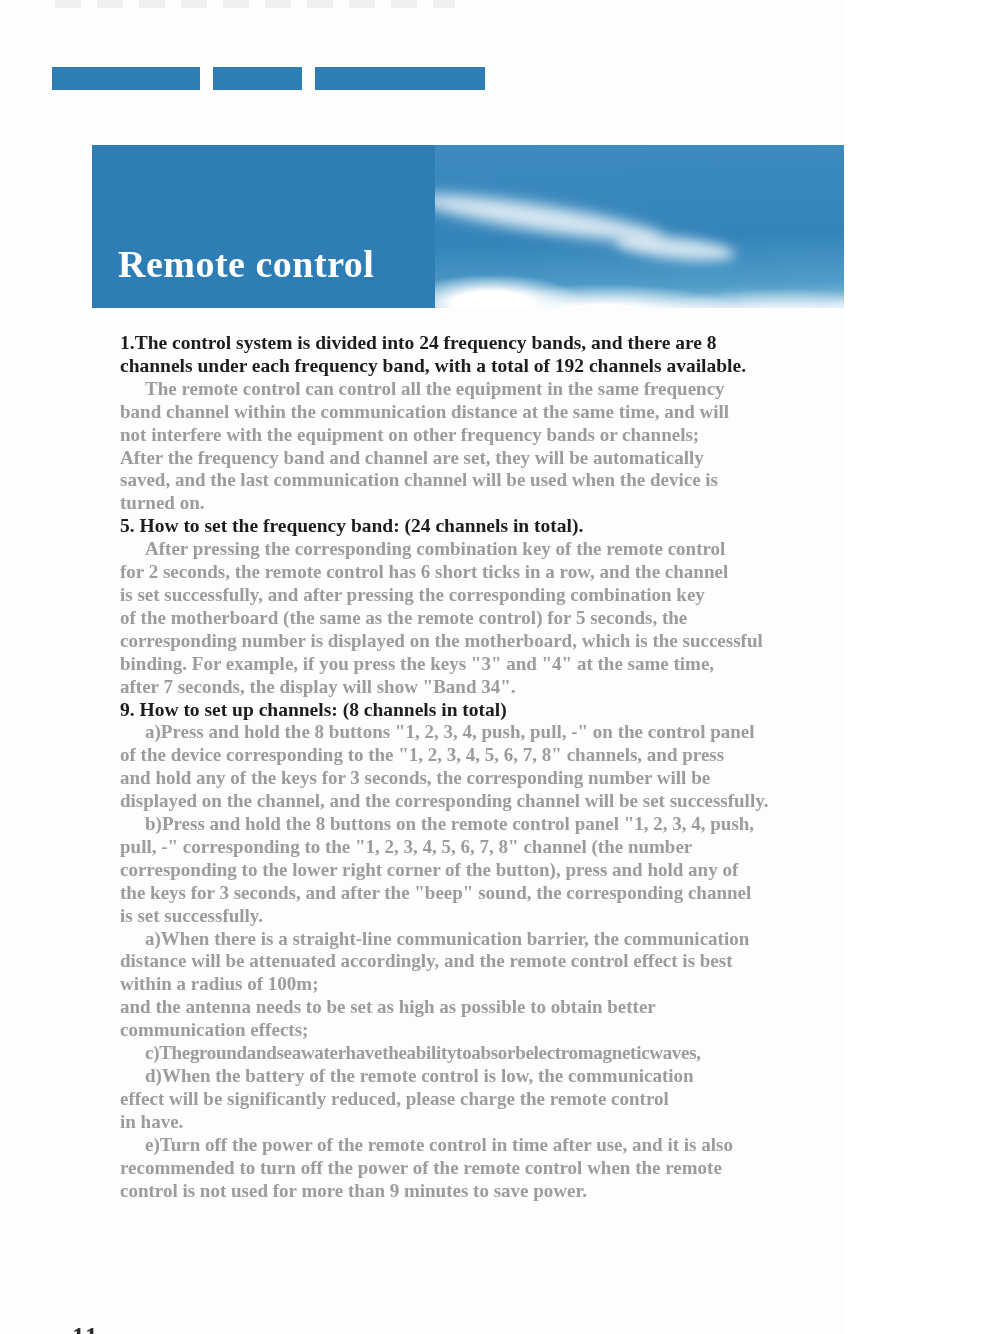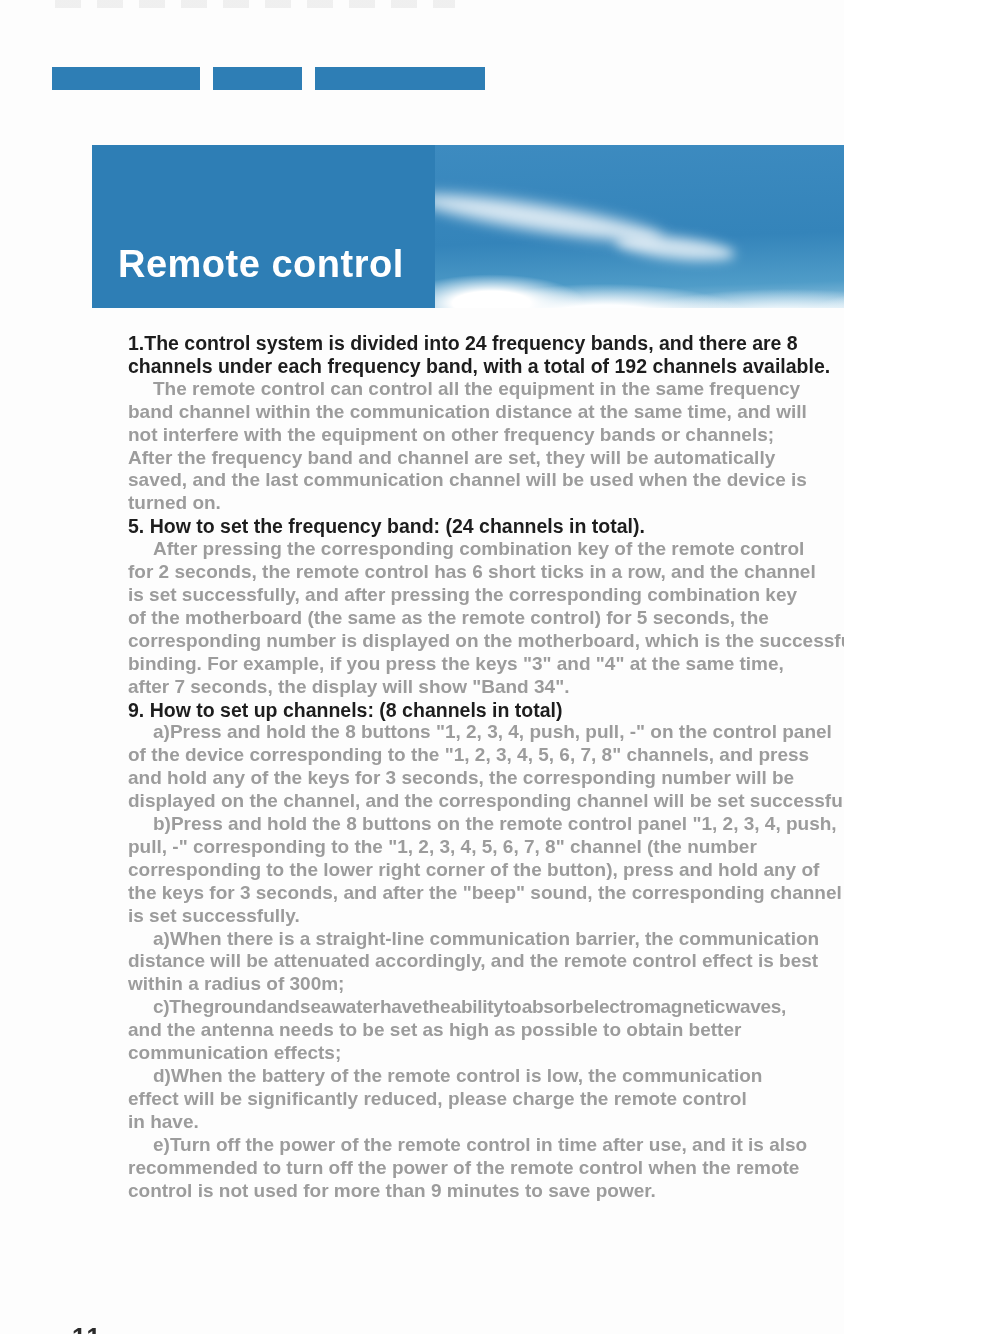--- a/index.html
+++ b/index.html
@@ -1,21 +1,21 @@
 <!DOCTYPE html>
 <html><head>
 <meta charset="utf-8">
 <style>
   html,body{margin:0;padding:0;background:#ffffff;}
   .page{
     position:relative;
     width:844px;height:1334px;
     background:#fdfdfd;
     overflow:hidden;
-    font-family:Liberation Sans, sans-serif;
+    font-family:Liberation Serif, serif;
   }
   
   .top-cut{
     position:absolute;left:55px;top:0;width:400px;height:8px;
     background:repeating-linear-gradient(90deg,#ededed 0 26px,transparent 26px 42px);
     opacity:.85;
   }
   
   .bars{position:absolute;left:0;top:67px;width:100%;height:23px;}
   .bar{position:absolute;top:0;height:23px;background:#2e7eb5;}
@@ -51,21 +51,20 @@
     position:absolute;left:180px;top:92px;width:120px;height:22px;
     background:rgba(255,255,255,.75);border-radius:50%;
     filter:blur(6px);transform:rotate(6deg);
   }
   .tower{position:absolute;right:0;bottom:0;width:60px;height:105px;}
   
   .content{
     position:absolute;left:120px;top:332px;width:860px;
     font-size:19px;line-height:22.9px;font-weight:700;
     color:#9c9c9c;
-    margin-left:8px;
   }
   .blk{white-space:pre-line;margin:0;}
   .heading{color:#1d1d1d;font-size:19.5px;}
   .body{text-indent:25px;}
   .noindent{text-indent:0;}
   .squeeze{text-indent:25px;word-spacing:-4.5px;letter-spacing:-.3px;white-space:nowrap;}
   
   .bottom-cut{
     position:absolute;left:72px;top:1323px;
     font-size:25px;font-weight:700;color:#2b2b2b;letter-spacing:2px;
@@ -125,25 +124,25 @@
 of the device corresponding to the "1, 2, 3, 4, 5, 6, 7, 8" channels, and press
 and hold any of the keys for 3 seconds, the corresponding number will be
 displayed on the channel, and the corresponding channel will be set successfully.</div>
     <div class="blk body">b)Press and hold the 8 buttons on the remote control panel "1, 2, 3, 4, push,
 pull, -" corresponding to the "1, 2, 3, 4, 5, 6, 7, 8" channel (the number
 corresponding to the lower right corner of the button), press and hold any of
 the keys for 3 seconds, and after the "beep" sound, the corresponding channel
 is set successfully.</div>
     <div class="blk body">a)When there is a straight-line communication barrier, the communication
 distance will be attenuated accordingly, and the remote control effect is best
-within a radius of 300m;</div>
+within a radius of 100m;</div>
     <div>
-      <div class="blk squeeze">c)The ground and sea water have the ability to absorb electromagnetic waves,</div>
       <div class="blk body noindent">and the antenna needs to be set as high as possible to obtain better
 communication effects;</div>
+      <div class="blk squeeze">c)The ground and sea water have the ability to absorb electromagnetic waves,</div>
     </div>
     <div class="blk body">d)When the battery of the remote control is low, the communication
 effect will be significantly reduced, please charge the remote control
 in have.</div>
     <div class="blk body">e)Turn off the power of the remote control in time after use, and it is also
 recommended to turn off the power of the remote control when the remote
 control is not used for more than 9 minutes to save power.</div>
   </main>
 
   <div class="bottom-cut">11</div>

